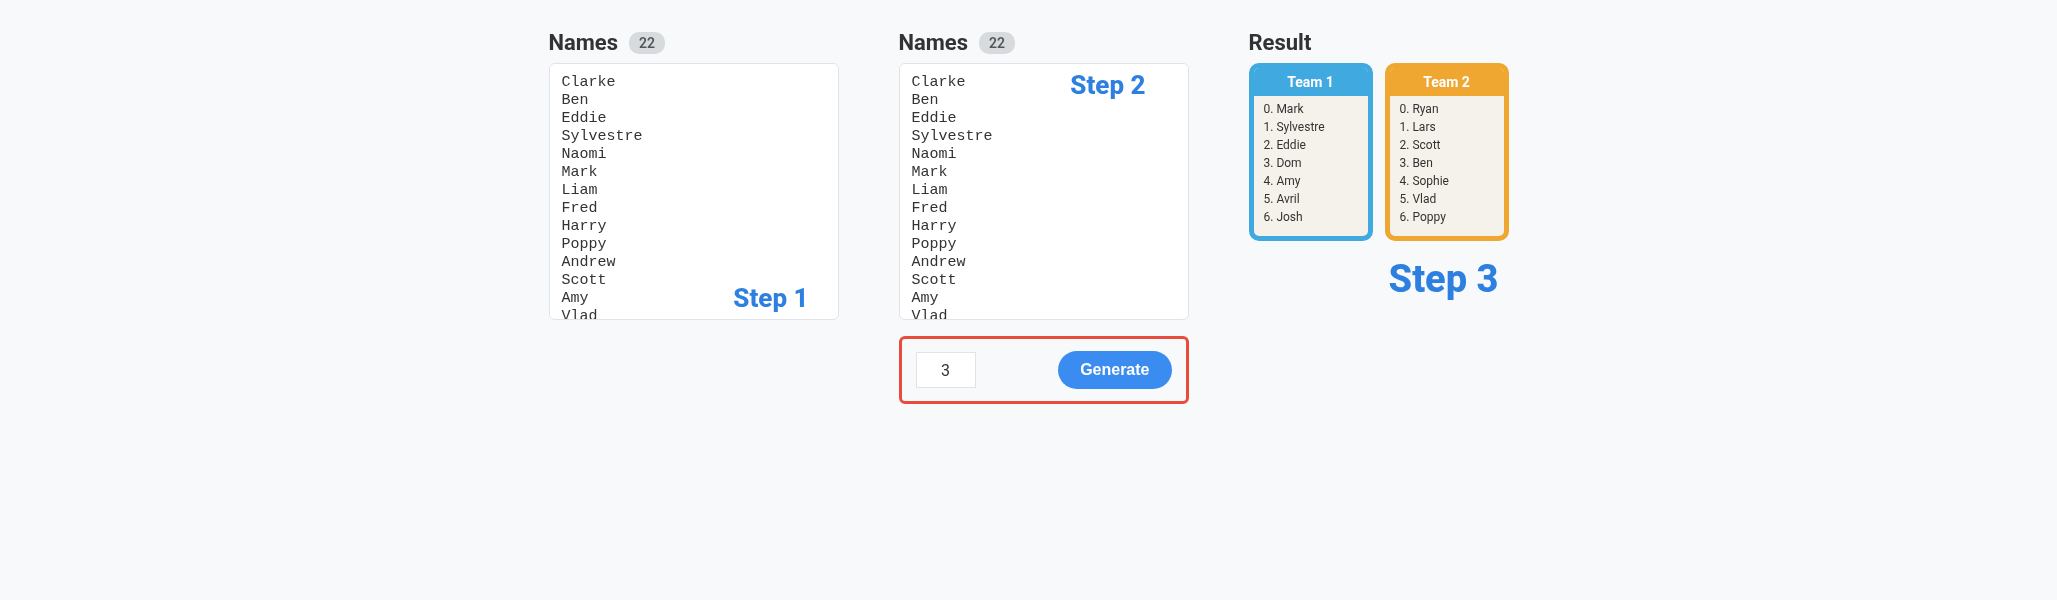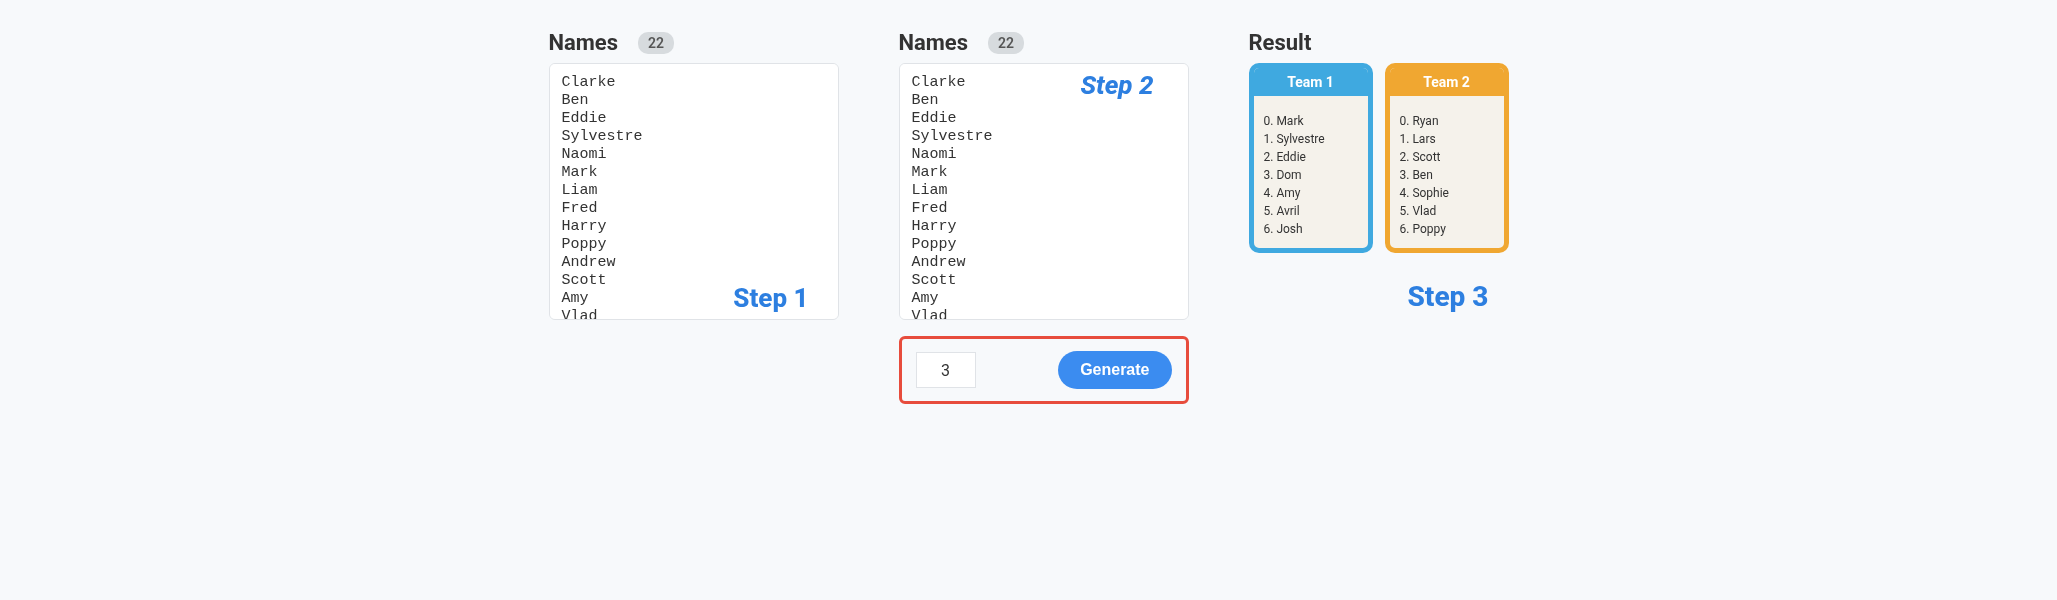--- a/index.html
+++ b/index.html
@@ -12,21 +12,21 @@
       justify-content: center;
       align-items: flex-start;
     }
     .panel { position: relative; }
     .section-title {
       font-size: 22px;
       font-weight: 700;
       color: #333;
       display: flex;
       align-items: center;
-      gap: 20px;
+      gap: 11px;
       margin-bottom: 8px;
     }
     .count-badge {
       background: #d7dbde;
       color: #555;
       font-size: 14px;
       font-weight: 600;
       padding: 3px 10px;
       border-radius: 10px;
     }
@@ -49,22 +49,22 @@
     .names-box::-webkit-scrollbar-track { background: #f1f1f1; }
     .names-box::-webkit-scrollbar-thumb { background: #c1c1c1; }
     .step-label {
       position: absolute;
       font-size: 26px;
       font-weight: 800;
       color: #2d7fe0;
       pointer-events: none;
     }
     .step1 { bottom: 11px; right: 30px; }
-    .step2 { top: 40px; right: 35px; font-style: italic; }
-    .step3 { bottom: -10px; right: 20px; font-size: 28px; margin-top: 12px; }
+    .step2 { top: 40px; right: 43px; }
+    .step3 { bottom: -10px; right: 10px; font-size: 38px; margin-top: 12px; }
     .controls {
       margin-top: 12px;
       border: 3px solid #e74c3c;
       border-radius: 6px;
       padding: 12px 14px;
       display: flex;
       align-items: center;
       justify-content: space-between;
       background: #f7f9fb;
     }
@@ -97,21 +97,21 @@
       background: #f5f2eb;
     }
     .team-header {
       color: #fff;
       font-size: 14px;
       font-weight: 700;
       text-align: center;
       padding: 6px 0;
     }
     .team-body {
-      padding: 16px 10px 10px;
+      padding: 4px 10px 10px;
       font-size: 12px;
       color: #333;
       line-height: 1.5;
     }
     .team-1 { border-color: #3fa9e0; }
     .team-1 .team-header { background: #3fa9e0; }
     .team-2 { border-color: #f0a731; }
     .team-2 .team-header { background: #f0a731; }
     .team-3 { border-color: #3ab56f; }
     .team-3 .team-header { background: #3ab56f; }

